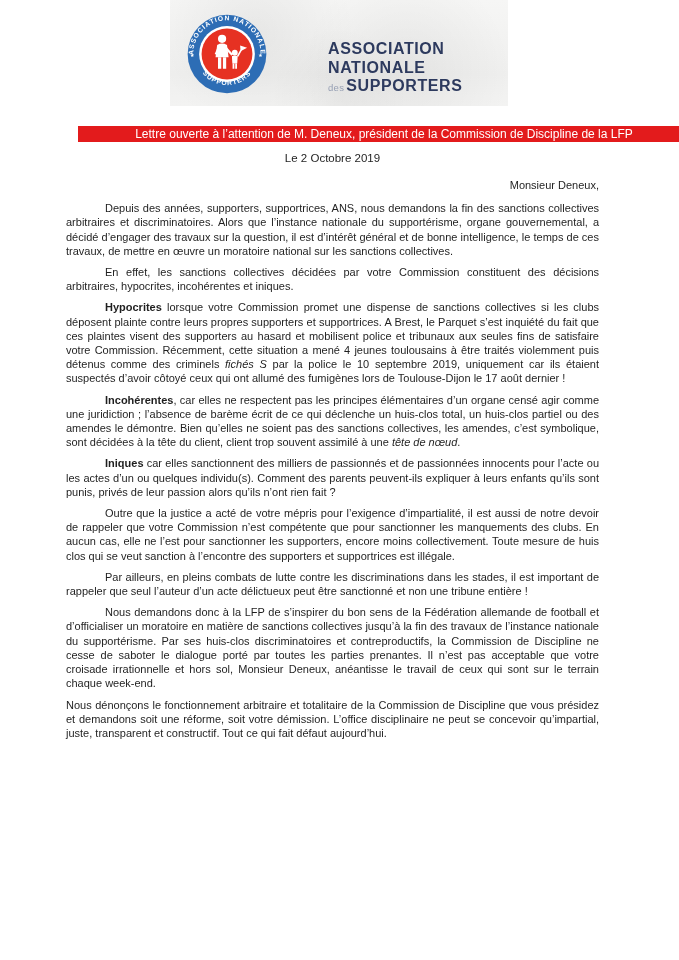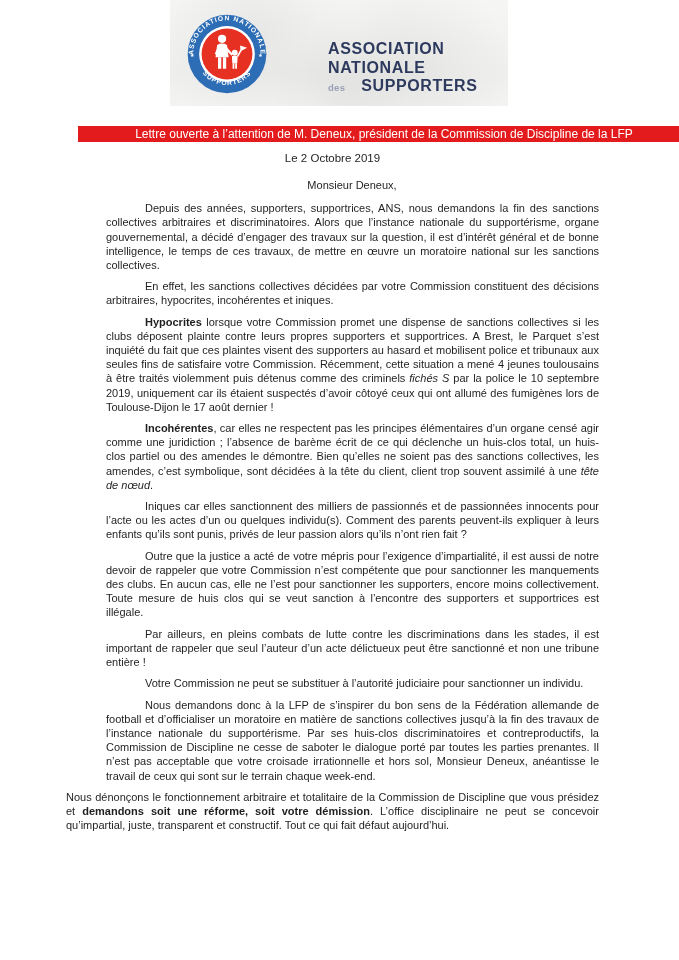--- a/index.html
+++ b/index.html
@@ -40,25 +40,25 @@
   .wordmark{
     position:absolute;
     left:328px; top:40px;
     color:var(--navy);
     font-weight:700;
     font-size:16px;
     line-height:18.5px;
     letter-spacing:0.6px;
   }
   .wordmark .des{
-    font-weight:700;
+    font-weight:400;
     font-size:9.5px;
     letter-spacing:0.3px;
     color:var(--des-gray);
-    margin-right:16px;
+    margin-right:2px;
   }
   .banner{
     position:absolute;
     left:78px; top:126px;
     width:612px; height:16px;
     background:var(--banner-red);
     color:#ffffff;
     font-weight:400;
     font-size:12px;
     line-height:16px;
@@ -78,24 +78,24 @@
     left:66px; top:178px;
     width:533px;
     color:var(--body-text);
     font-size:11px;
     line-height:14.2px;
     text-align:justify;
   }
   .salutation{
     text-indent:39px;
     margin-bottom:9px;
-    text-align:center;
+    text-align:right;
   }
   .para{margin-bottom:7px;}
-  .para.indent{text-indent:39px;margin-left:40px;}
+  .para.indent{text-indent:39px;}
 </style>
 </head>
 <body>
 
 <div class="page">
 
   <div class="photo-band"></div>
 
   <div class="badge">
     <svg viewBox="0 0 100 100">
@@ -144,22 +144,21 @@
 
   <div class="date">Le 2 Octobre 2019</div>
 
   <div class="letter">
     <div class="salutation">Monsieur Deneux,</div>
     <div id="paragraphs">
         <p class="para indent"><span>Depuis des années, supporters, supportrices, ANS, nous demandons la fin des sanctions collectives arbitraires et discriminatoires. Alors que l’instance nationale du supportérisme, organe gouvernemental, a décidé d’engager des travaux sur la question, il est d’intérêt général et de bonne intelligence, le temps de ces travaux, de mettre en œuvre un moratoire national sur les sanctions collectives.</span></p>
         <p class="para indent"><span>En effet, les sanctions collectives décidées par votre Commission constituent des décisions arbitraires, hypocrites, incohérentes et iniques.</span></p>
         <p class="para indent"><span style="font-weight: 700;">Hypocrites</span><span> lorsque votre Commission promet une dispense de sanctions collectives si les clubs déposent plainte contre leurs propres supporters et supportrices. A Brest, le Parquet s’est inquiété du fait que ces plaintes visent des supporters au hasard et mobilisent police et tribunaux aux seules fins de satisfaire votre Commission. Récemment, cette situation a mené 4 jeunes toulousains à être traités violemment puis détenus comme des criminels </span><span style="font-style: italic;">fichés S</span><span> par la police le 10 septembre 2019, uniquement car ils étaient suspectés d’avoir côtoyé ceux qui ont allumé des fumigènes lors de Toulouse-Dijon le 17 août dernier !</span></p>
         <p class="para indent"><span style="font-weight: 700;">Incohérentes</span><span>, car elles ne respectent pas les principes élémentaires d’un organe censé agir comme une juridiction ; l’absence de barème écrit de ce qui déclenche un huis-clos total, un huis-clos partiel ou des amendes le démontre. Bien qu’elles ne soient pas des sanctions collectives, les amendes, c’est symbolique, sont décidées à la tête du client, client trop souvent assimilé à une </span><span style="font-style: italic;">tête de nœud</span><span>.</span></p>
-        <p class="para indent"><span style="font-weight: 400;">Iniques</span><span> car elles sanctionnent des milliers de passionnés et de passionnées innocents pour l’acte ou les actes d’un ou quelques individu(s). Comment des parents peuvent-ils expliquer à leurs enfants qu’ils sont punis, privés de leur passion alors qu’ils n’ont rien fait ?</span></p>
+        <p class="para indent"><span style="font-weight: 700;">Iniques</span><span> car elles sanctionnent des milliers de passionnés et de passionnées innocents pour l’acte ou les actes d’un ou quelques individu(s). Comment des parents peuvent-ils expliquer à leurs enfants qu’ils sont punis, privés de leur passion alors qu’ils n’ont rien fait ?</span></p>
         <p class="para indent"><span>Outre que la justice a acté de votre mépris pour l’exigence d’impartialité, il est aussi de notre devoir de rappeler que votre Commission n’est compétente que pour sanctionner les manquements des clubs. En aucun cas, elle ne l’est pour sanctionner les supporters, encore moins collectivement. Toute mesure de huis clos qui se veut sanction à l’encontre des supporters et supportrices est illégale.</span></p>
         <p class="para indent"><span>Par ailleurs, en pleins combats de lutte contre les discriminations dans les stades, il est important de rappeler que seul l’auteur d’un acte délictueux peut être sanctionné et non une tribune entière !</span></p>
-        <p class="para indent"><span>Votre Commission ne peut se substituer à l’autorité judiciaire pour sanctionner un individu.</span></p>
         <p class="para indent"><span>Nous demandons donc à la LFP de s’inspirer du bon sens de la Fédération allemande de football et d’officialiser un moratoire en matière de sanctions collectives jusqu’à la fin des travaux de l’instance nationale du supportérisme. Par ses huis-clos discriminatoires et contreproductifs, la Commission de Discipline ne cesse de saboter le dialogue porté par toutes les parties prenantes. Il n’est pas acceptable que votre croisade irrationnelle et hors sol, Monsieur Deneux, anéantisse le travail de ceux qui sont sur le terrain chaque week-end.</span></p>
-        <p class="para"><span>Nous dénonçons le fonctionnement arbitraire et totalitaire de la Commission de Discipline que vous présidez et </span><span style="font-weight: 700;">demandons soit une réforme, soit votre démission</span><span>. L’office disciplinaire ne peut se concevoir qu’impartial, juste, transparent et constructif. Tout ce qui fait défaut aujourd’hui.</span></p>
+        <p class="para"><span>Nous dénonçons le fonctionnement arbitraire et totalitaire de la Commission de Discipline que vous présidez et </span><span style="font-weight: 400;">demandons soit une réforme, soit votre démission</span><span>. L’office disciplinaire ne peut se concevoir qu’impartial, juste, transparent et constructif. Tout ce qui fait défaut aujourd’hui.</span></p>
       </div>
   </div>
 
 </div>
 
 </body></html>

